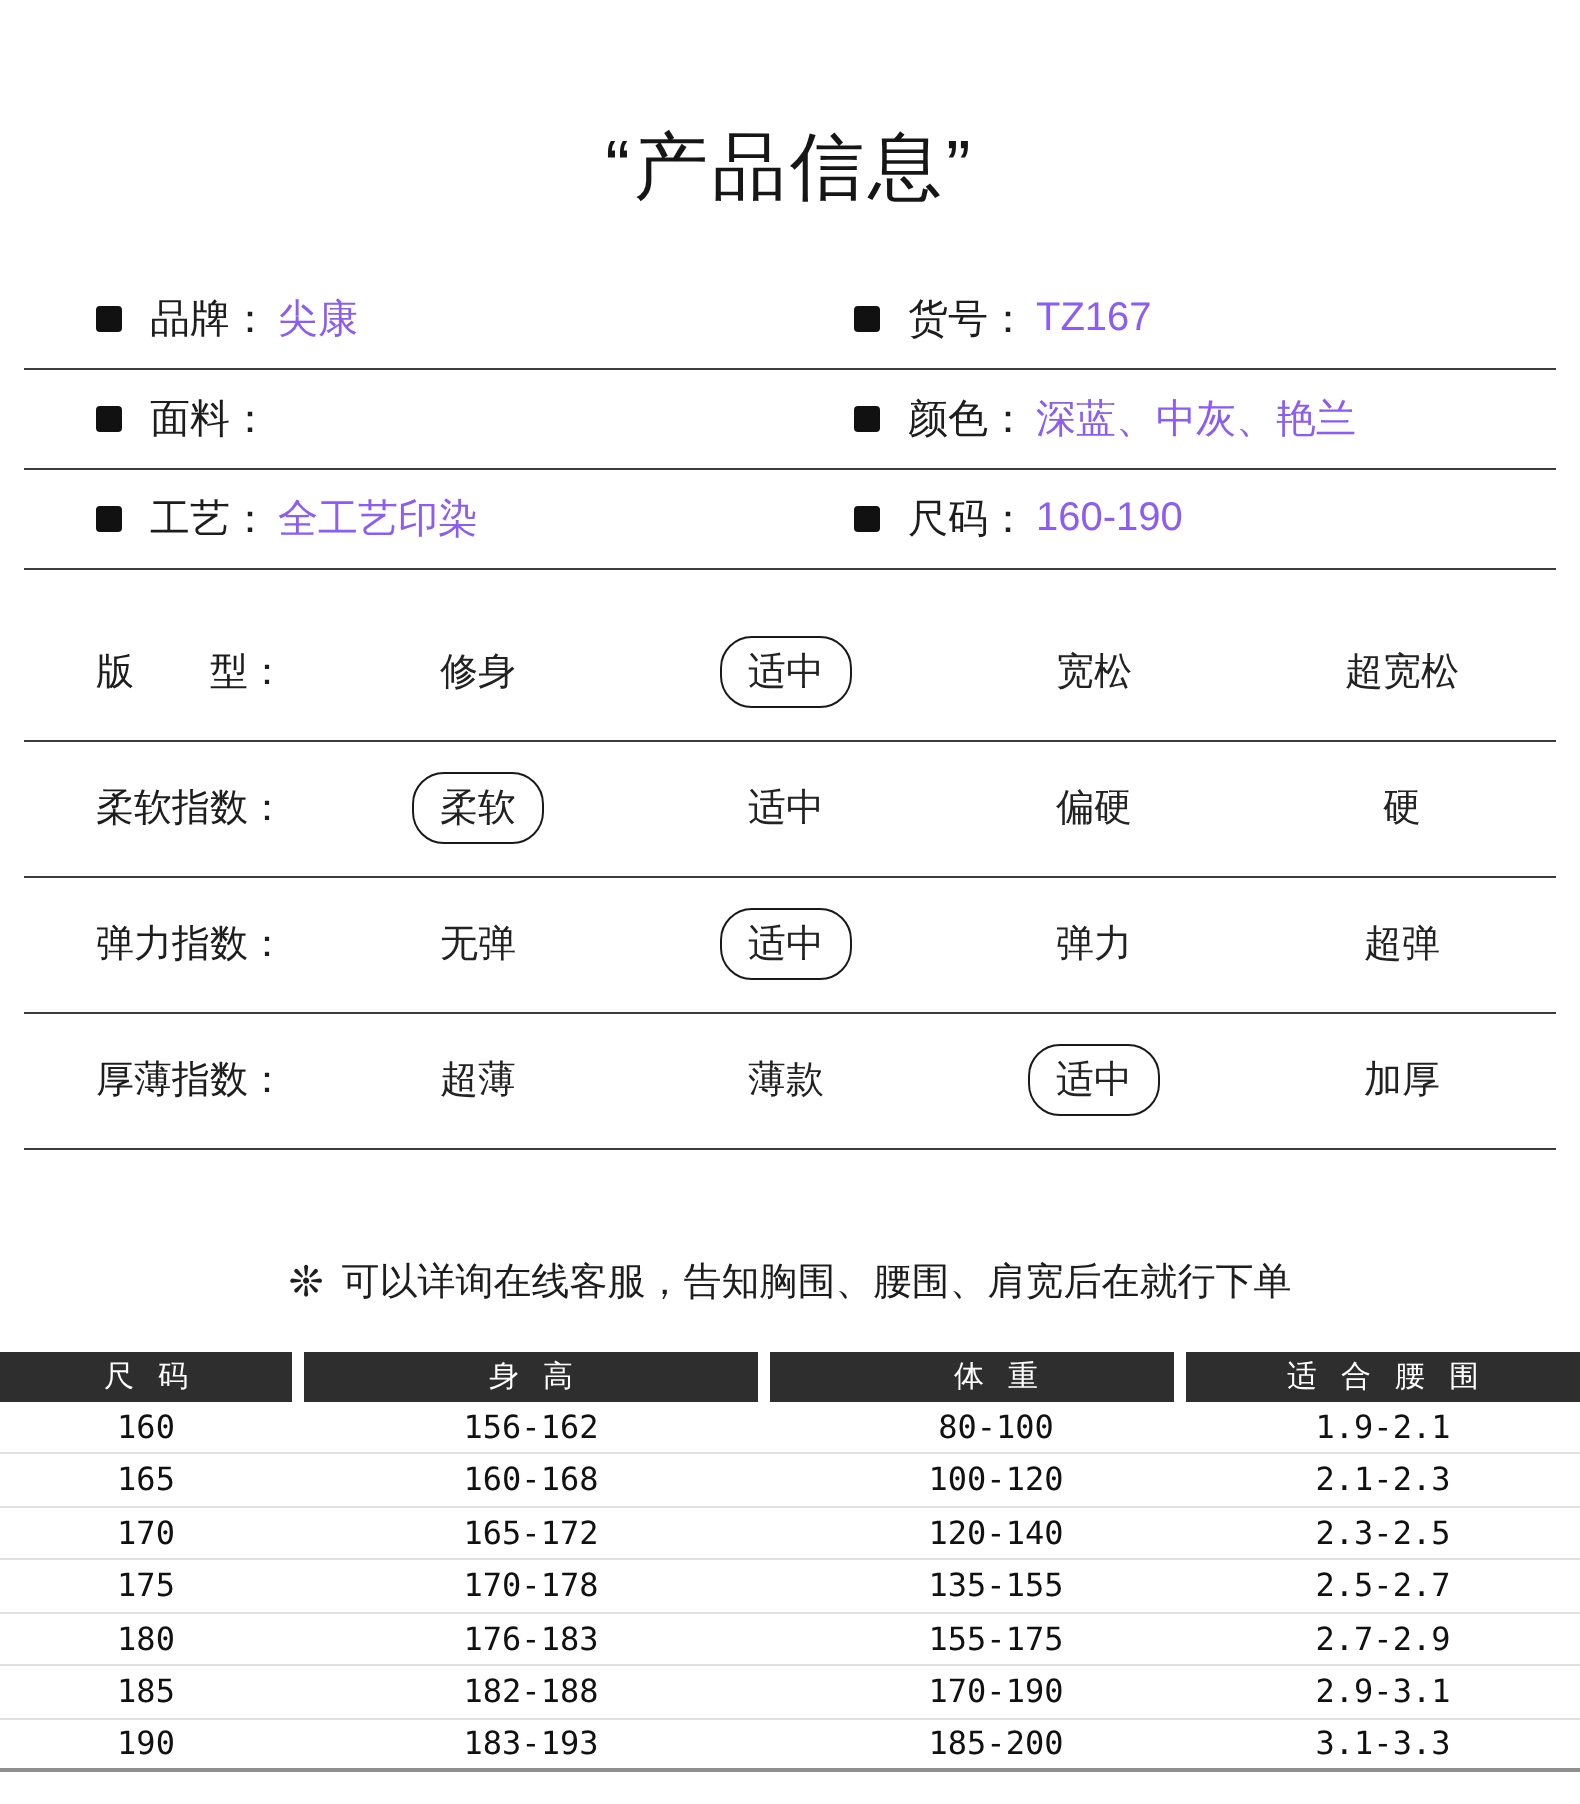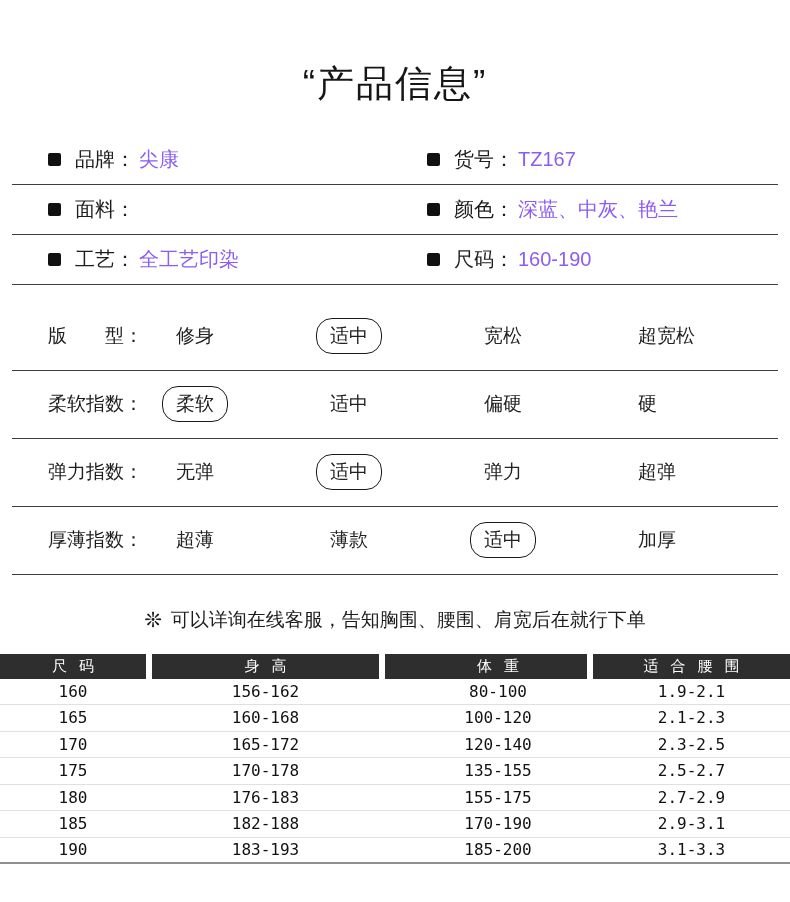--- a/index.html
+++ b/index.html
@@ -37,29 +37,29 @@
   
   .ratings { margin:0 12px; padding-top:18px; }
   .rating-row {
     display:flex; height:68px; align-items:center;
     border-bottom:1px solid #3d3d3d;
   }
   .rating-label {
     width:150px; padding-left:36px; font-size:19px; font-weight:500;
     white-space:pre; flex:0 0 auto; color:#1d1d1d;
   }
-  .rating-opt { flex:1 1 0; }
+  .rating-opt { flex:1 1 0; text-align:center; }
   .opt { display:inline-block; font-size:19px; color:#222; padding:4px 13px; border:1px solid transparent; }
   .opt.selected {
     border:1px solid #1a1a1a; border-radius:16px;
   }
 
   
   .note {
-    margin-top:32px; text-align:center; font-size:19px; color:#1d1d1d;
+    margin-top:54px; text-align:center; font-size:19px; color:#1d1d1d;
     line-height:26px;
   }
   .note-symbol { font-size:21px; margin-right:9px; vertical-align:-1px; }
 
   
   .size-table { margin-top:21px; width:790px; }
   .thead { display:flex; height:25px; }
   .th {
     background:#2e2e2e; color:#ffffff; font-size:15px;
     letter-spacing:12px; text-indent:12px;

